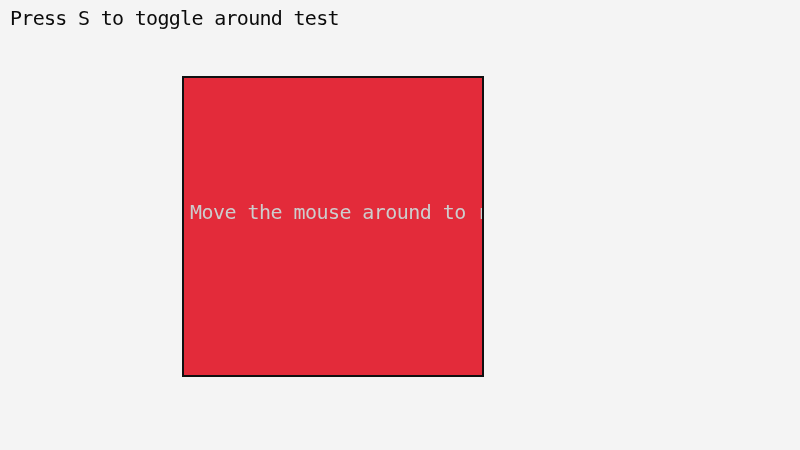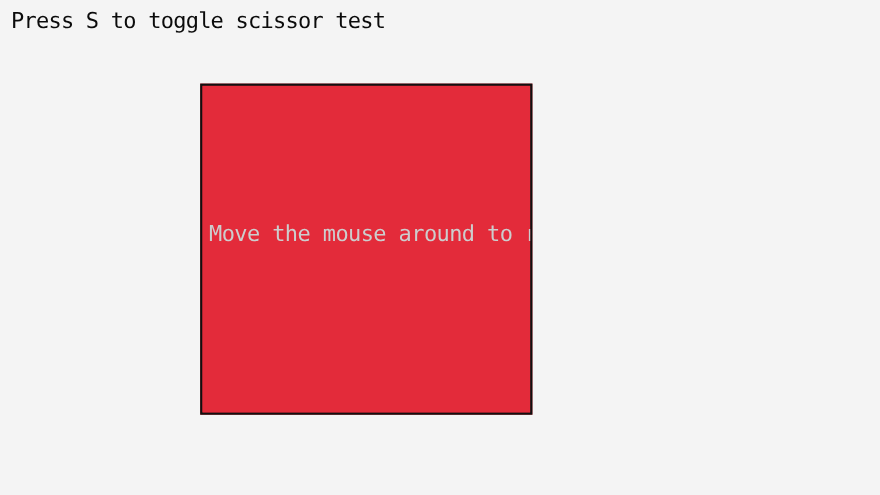--- a/index.html
+++ b/index.html
@@ -72,20 +72,20 @@
     white-space: pre;
     -webkit-font-smoothing: none;
     font-smooth: never;
   }
 </style>
 </head>
 <body>
 
 <div id="app-canvas">
 
-  <div id="instruction-text">Press S to toggle scissor test</div>
+  <div id="instruction-text">Press S to toggle around test</div>
 
   <div id="scissor-box">
     <div id="scissor-box-fill"></div>
     <div id="scissor-text">Move the mouse around to r</div>
   </div>
 
 </div>
 
 </body></html>

